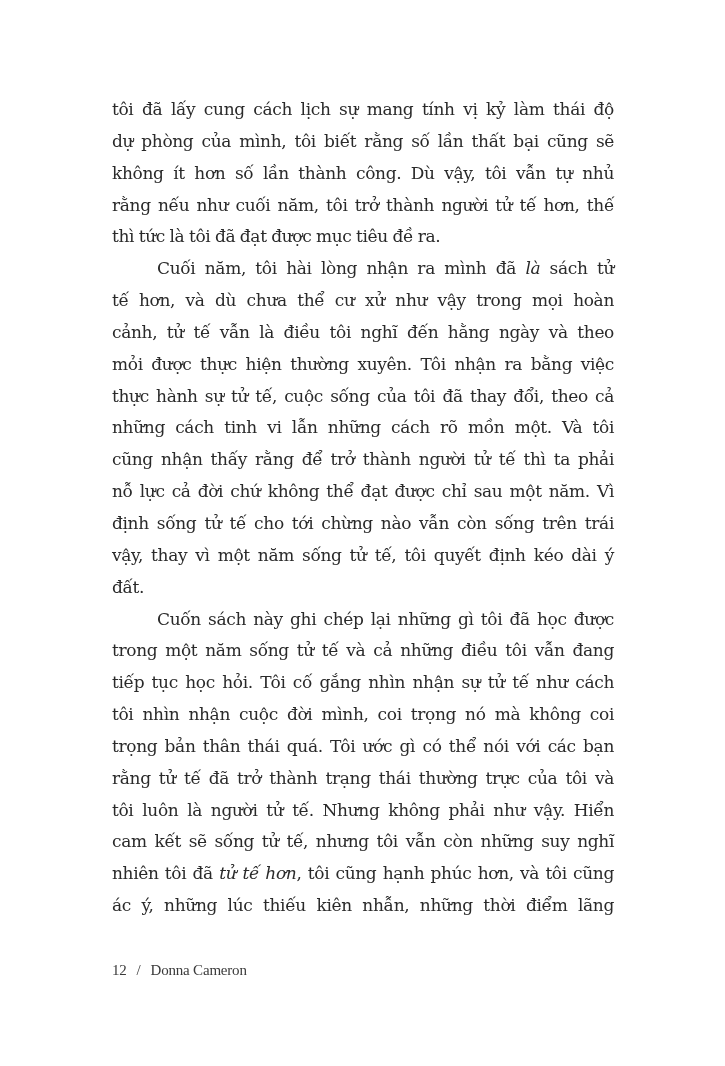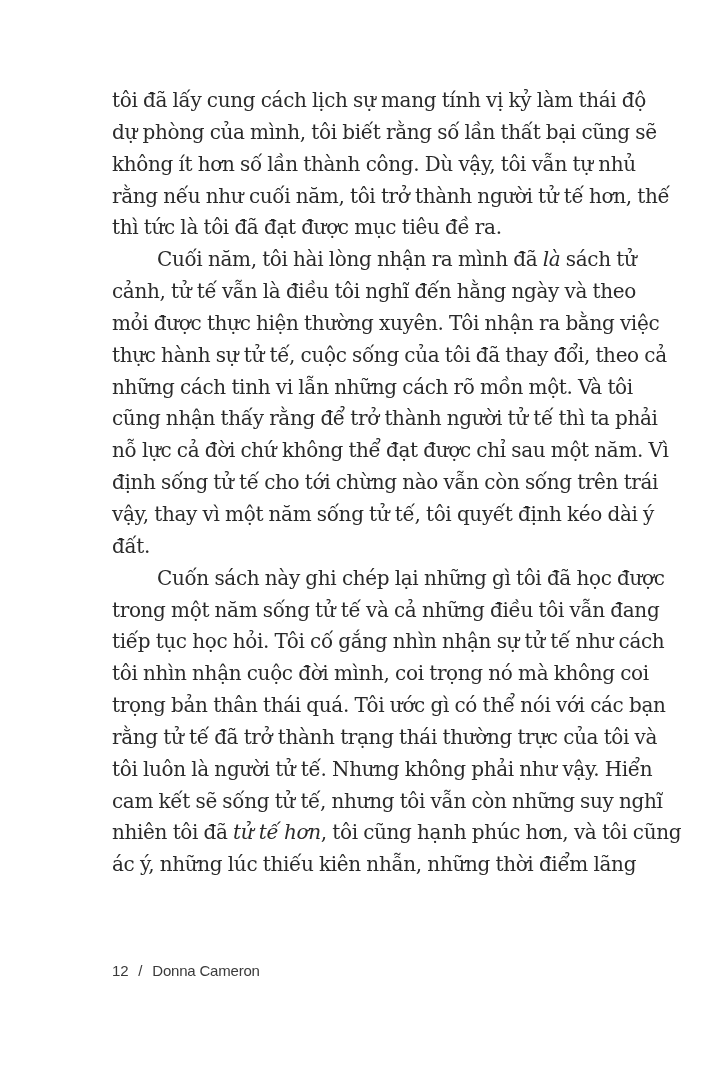--- a/index.html
+++ b/index.html
@@ -9,25 +9,25 @@
     }
     body {
       width: 725px;
       height: 1066px;
       position: relative;
       overflow: hidden;
     }
     .page {
       position: absolute;
       left: 112px;
-      top: 85px;
+      top: 94px;
       width: 502px;
       color: #2a2a2a;
       font-family: "DejaVu Serif", "Liberation Serif", serif;
-      font-size: 20px;
+      font-size: 17px;
     }
     .line {
       display: block;
       height: 31.85px;
       line-height: 31.85px;
       white-space: nowrap;
       text-align: justify;
       text-align-last: justify;
       letter-spacing: -0.35px;
       word-spacing: -0.5px;
@@ -38,41 +38,42 @@
     .line.indent {
       padding-left: 45px;
     }
     .line em {
       font-style: italic;
     }
     .footer {
       position: absolute;
       left: 112px;
       top: 962px;
-      font-family: Liberation Sans, sans-serif;
+      font-family: Liberation Serif, serif;
       font-size: 15px;
       color: #3a3a3a;
       letter-spacing: -0.2px;
     }
     .footer .sep {
       display: inline-block;
       margin: 0 10px;
     }
   </style>
 </head>
 <body>
 
 <div class="page">
   <span class="line">tôi đã lấy cung cách lịch sự mang tính vị kỷ làm thái độ</span>
   <span class="line">dự phòng của mình, tôi biết rằng số lần thất bại cũng sẽ</span>
   <span class="line">không ít hơn số lần thành công. Dù vậy, tôi vẫn tự nhủ</span>
   <span class="line">rằng nếu như cuối năm, tôi trở thành người tử tế hơn, thế</span>
   <span class="line last">thì tức là tôi đã đạt được mục tiêu đề ra.</span>
 
   <span class="line indent"><span>Cuối năm, tôi hài lòng nhận ra mình đã </span><em>là</em><span> sách tử</span></span>
+  <span class="line">tế hơn, và dù chưa thể cư xử như vậy trong mọi hoàn</span>
   <span class="line">cảnh, tử tế vẫn là điều tôi nghĩ đến hằng ngày và theo</span>
   <span class="line">mỏi được thực hiện thường xuyên. Tôi nhận ra bằng việc</span>
   <span class="line">thực hành sự tử tế, cuộc sống của tôi đã thay đổi, theo cả</span>
   <span class="line">những cách tinh vi lẫn những cách rõ mồn một. Và tôi</span>
   <span class="line">cũng nhận thấy rằng để trở thành người tử tế thì ta phải</span>
   <span class="line">nỗ lực cả đời chứ không thể đạt được chỉ sau một năm. Vì</span>
   <span class="line">định sống tử tế cho tới chừng nào vẫn còn sống trên trái</span>
   <span class="line">vậy, thay vì một năm sống tử tế, tôi quyết định kéo dài ý</span>
   <span class="line last">đất.</span>
 

